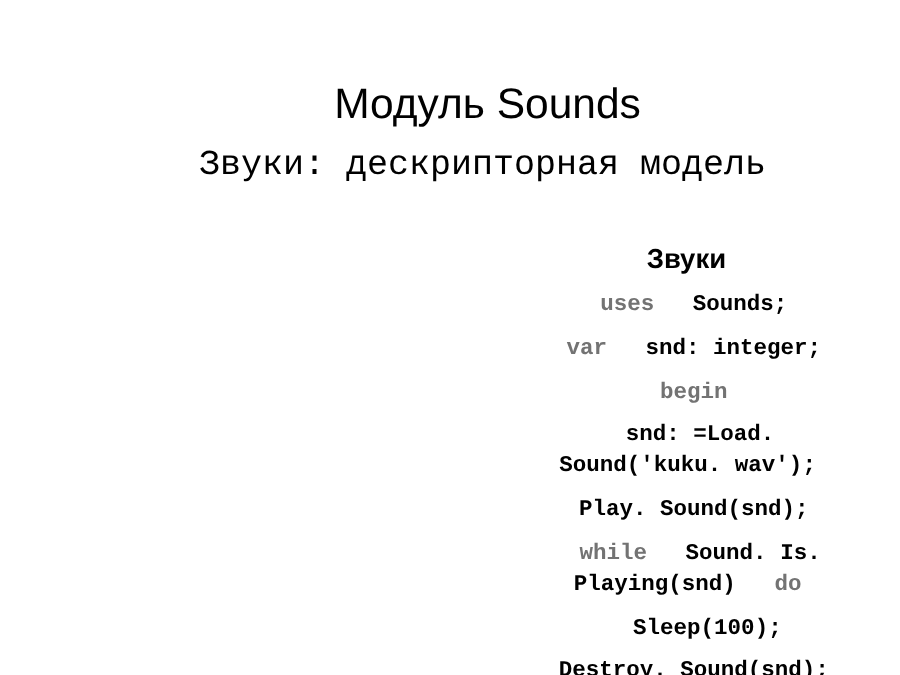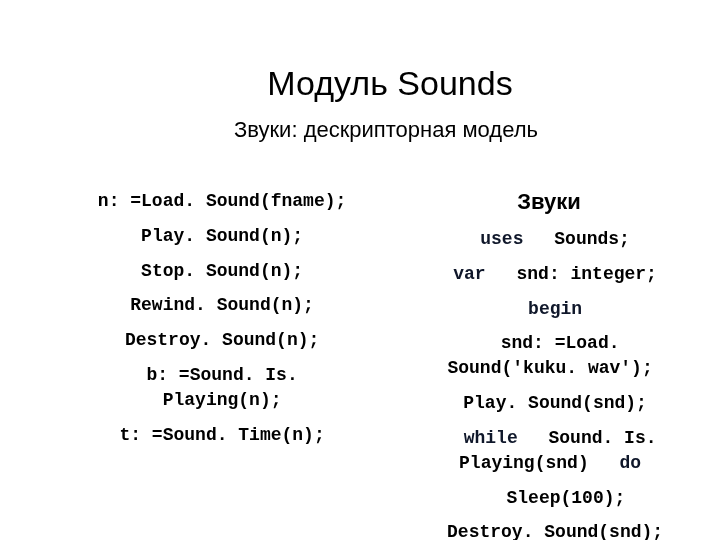--- a/index.html
+++ b/index.html
@@ -16,24 +16,25 @@
       height: 100%;
       padding: 24px 22px;
     }
     .title {
       font-size: 34px;
       font-weight: normal;
       margin-bottom: 14px;
       margin-left: 10px;
     }
     .subtitle {
-      font-size: 22px;
+      font-size: 28px;
       font-weight: normal;
       margin-bottom: 26px;
       margin-left: 2px;
+      font-family: Liberation Mono, monospace;
     }
     .columns {
       display: flex;
     }
     .col-left {
       width: 50%;
       padding-right: 8px;
     }
     .col-right {
       width: 50%;
@@ -47,32 +48,31 @@
     }
     .code {
       font-family: "Courier New", Courier, monospace;
       font-size: 18px;
       font-weight: bold;
       line-height: 1.38;
       white-space: pre-wrap;
       color: #000000;
     }
     .kw {
-      color: #0f172a;
+      color: #737373;
     }
   </style>
 </head>
 <body>
 
 <div class="slide">
   <h1 class="title">Модуль Sounds</h1>
   <div class="subtitle">Звуки: дескрипторная модель</div>
 
   <div class="columns">
     <div class="col-left">
-      <div class="code" id="left-code"><div>n: =Load. Sound(fname);</div><div>Play. Sound(n);</div><div>Stop. Sound(n);</div><div>Rewind. Sound(n);</div><div>Destroy. Sound(n);</div><div>b: =Sound. Is. Playing(n);</div><div>t: =Sound. Time(n);</div></div>
     </div>
     <div class="col-right">
       <div class="col-heading">Звуки</div>
       <div class="code" id="right-code"><div><span class="kw">uses</span><span> Sounds;</span></div><div><span class="kw">var</span><span> snd: integer;</span></div><div><span class="kw">begin</span></div><div><span>snd: =Load. Sound('kuku. wav');</span></div><div><span>Play. Sound(snd);</span></div><div><span class="kw">while</span><span> Sound. Is. Playing(snd) </span><span class="kw">do</span></div><div><span>  Sleep(100);</span></div><div><span>Destroy. Sound(snd);</span></div><div><span class="kw">end.</span></div></div>
     </div>
   </div>
 </div>
 
 </body></html>

